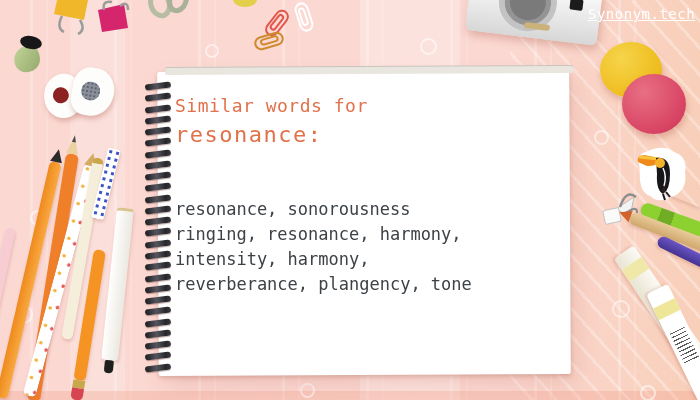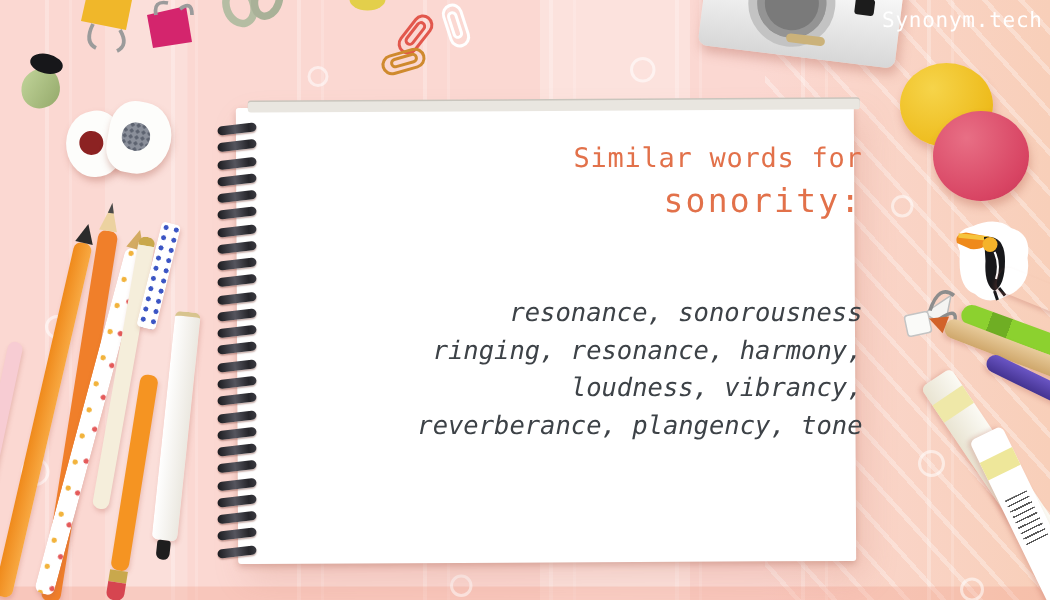--- a/index.html
+++ b/index.html
@@ -24,27 +24,27 @@
     background:#ffffff; border-radius:2px; transform:rotate(-.3deg);
     box-shadow:0 2px 4px rgba(160,85,70,.3), 6px 10px 22px rgba(200,120,100,.22); }
   .notebook::before { content:""; position:absolute; left:8px; right:-4px; top:-4px; height:7px;
     background:#e9e6e0; border-radius:2px; box-shadow:0 -1px 0 #c9c5bd; z-index:-1; }
   .spiral { position:absolute; left:145px; top:83px; width:28px; height:288px;
     display:flex; flex-direction:column; justify-content:space-between; z-index:5; }
   .spiral .loop { display:block; width:26px; height:6px; border-radius:4px; transform:rotate(-7deg);
     background:linear-gradient(90deg,#1c1c20,#55555e 45%,#26262b 80%,#3a3a41);
     box-shadow:0 1px 1px rgba(120,60,50,.4); }
 
-  .page-text { position:absolute; left:175px; top:95px; width:400px; text-align:right; z-index:4; }
+  .page-text { position:absolute; left:175px; top:95px; width:400px; text-align:left; z-index:4; }
   .heading-small { font-size:18px; letter-spacing:.5px; color:#e2714a; line-height:22px; }
   .heading-word  { font-size:22px; letter-spacing:1.5px; color:#e2714a; line-height:28px; margin-top:4px; }
-  .synonyms { margin-top:48px; font-size:17px; line-height:25px; color:#3d4247;font-style:italic; }
+  .synonyms { margin-top:48px; font-size:17px; line-height:25px; color:#3d4247; }
 
   .brand { position:absolute; left:588px; top:6px; font-size:14px; letter-spacing:.5px;
-           color:#ffffff; z-index:6; }
+           color:#ffffff; z-index:6;text-decoration:underline; }
 
   
   .deco { position:absolute; }
   .stick { position:absolute; transform-origin:50% 0; border-radius:5px;
            box-shadow:1px 2px 3px rgba(180,90,80,.25); }
   .hstick { position:absolute; transform-origin:100% 50%; border-radius:6px;
            box-shadow:-1px 2px 3px rgba(180,90,80,.25); }
 
   
   .p-pink   { left:6px;  top:228px; width:10px; height:175px; transform:rotate(12deg); background:#f7ccd3; }
@@ -239,24 +239,24 @@
       <span class="loop"></span>
       <span class="loop"></span>
       <span class="loop"></span>
       <span class="loop"></span>
       <span class="loop"></span>
       <span class="loop"></span>
       <span class="loop"></span>
     </div>
   <div class="page-text">
     <div class="heading-small">Similar words for</div>
-    <div class="heading-word">sonority:</div>
+    <div class="heading-word">resonance:</div>
     <div class="synonyms">
       <div>resonance, sonorousness</div>
       <div>ringing, resonance, harmony,</div>
-      <div>loudness, vibrancy,</div>
+      <div>intensity, harmony,</div>
       <div>reverberance, plangency, tone</div>
     </div>
   </div>
 
   <div class="brand">Synonym.tech</div>
 
 </div>
 
 </body></html>

